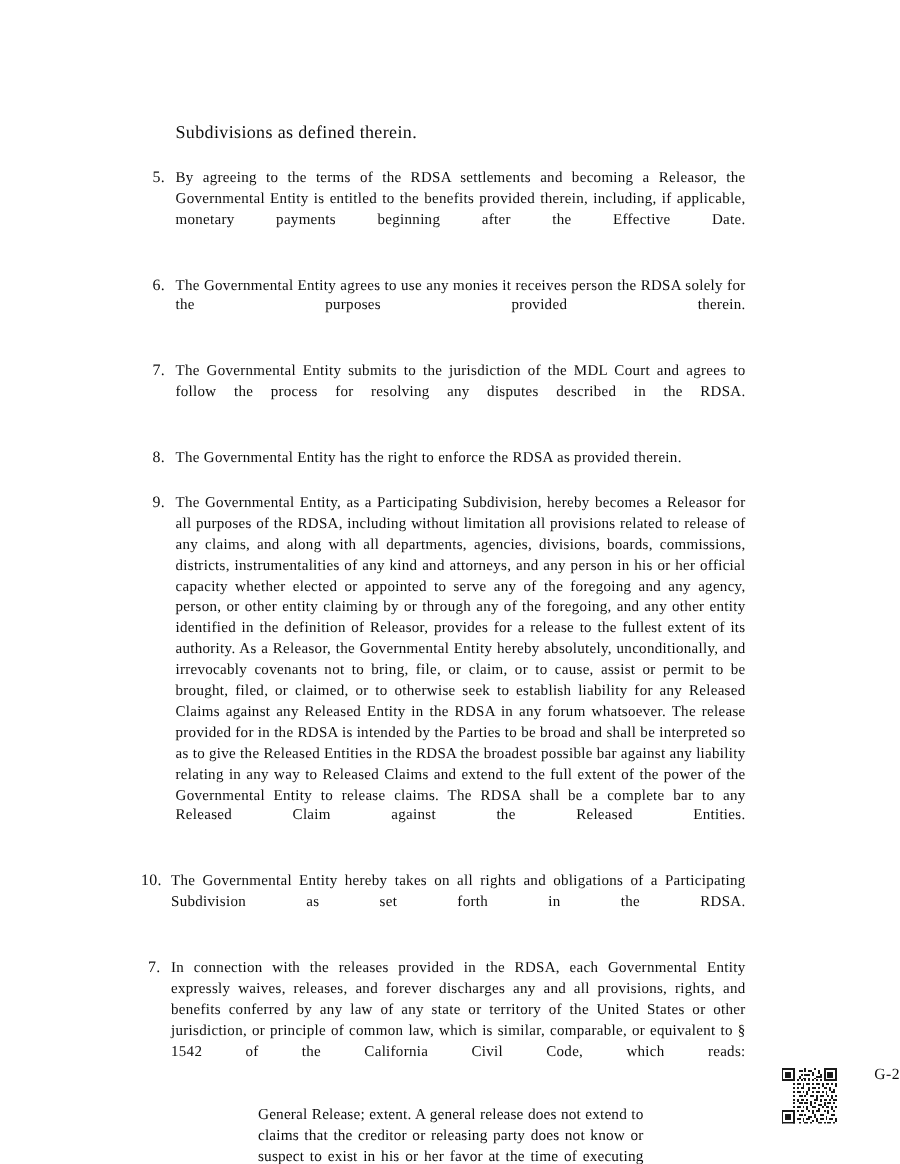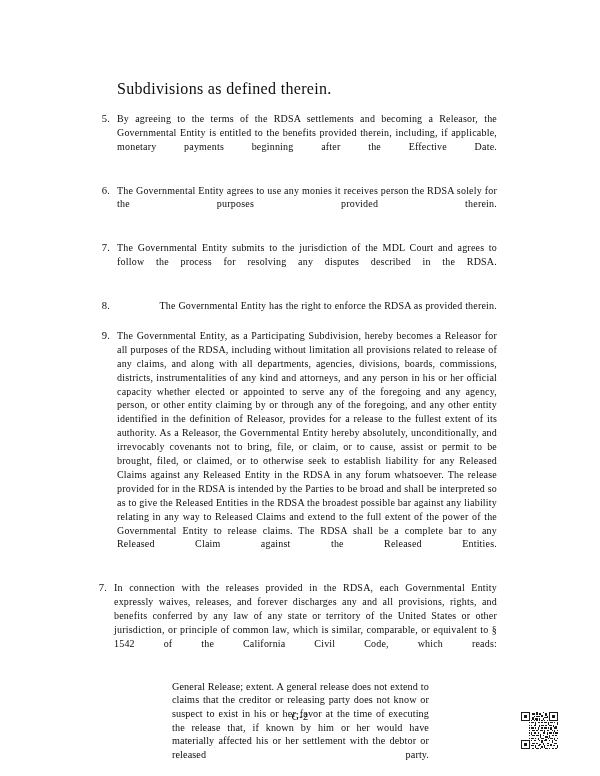--- a/index.html
+++ b/index.html
@@ -24,21 +24,21 @@
 
   .content {
     position: absolute;
     left: 97px;
     top: 82px;
     width: 400px;
   }
 
   
   .lead-para {
-    font-size: 16px;
+    font-size: 12px;
     line-height: 13.9px;
     text-align: justify;
     margin: 0 0 0 20px;
     letter-spacing: 0.02em;
   }
 
   .item {
     display: flex;
     align-items: flex-start;
     margin-top: 16px;
@@ -66,21 +66,21 @@
     text-justify: inter-word;
     letter-spacing: 0.02em;
     hyphens: none;
   }
   .item .body::after {
     content: "";
     display: inline-block;
     width: 100%;
   }
   .item .body.nojust {
-    text-align: right;
+    text-align: left;
   }
   .item .body.nojust::after { display: none; }
 
   
   .quote-block {
     margin: 15px 0 0 75px;
     width: 257px;
     font-size: 10.2px;
     line-height: 13.6px;
     text-align: justify;
@@ -92,21 +92,21 @@
     display: inline-block;
     width: 100%;
   }
 
   
   .page-number {
     position: absolute;
     left: 0;
     right: 0;
     top: 711px;
-    text-align: center;
+    text-align: right;
     font-size: 10.4px;
     letter-spacing: 0.03em;
   }
 
   
   .qr-stamp {
     position: absolute;
     left: 521px;
     top: 712px;
     width: 37px;
@@ -141,20 +141,24 @@
     <div class="item">
       <div class="num">8.</div>
       <div class="body nojust">The Governmental Entity has the right to enforce the RDSA as provided therein.</div>
     </div>
 
     <div class="item">
       <div class="num">9.</div>
       <div class="body">The Governmental Entity, as a Participating Subdivision, hereby becomes a Releasor for all purposes of the RDSA, including without limitation all provisions related to release of any claims, and along with all departments, agencies, divisions, boards, commissions, districts, instrumentalities of any kind and attorneys, and any person in his or her official capacity whether elected or appointed to serve any of the foregoing and any agency, person, or other entity claiming by or through any of the foregoing, and any other entity identified in the definition of Releasor, provides for a release to the fullest extent of its authority. As a Releasor, the Governmental Entity hereby absolutely, unconditionally, and irrevocably covenants not to bring, file, or claim, or to cause, assist or permit to be brought, filed, or claimed, or to otherwise seek to establish liability for any Released Claims against any Released Entity in the RDSA in any forum whatsoever. The release provided for in the RDSA is intended by the Parties to be broad and shall be interpreted so as to give the Released Entities in the RDSA the broadest possible bar against any liability relating in any way to Released Claims and extend to the full extent of the power of the Governmental Entity to release claims. The RDSA shall be a complete bar to any Released Claim against the Released Entities.</div>
     </div>
 
+    <div class="item wide">
+      <div class="num">10.</div>
+      <div class="body">The Governmental Entity hereby takes on all rights and obligations of a Participating Subdivision as set forth in the RDSA.</div>
+    </div>
 
     <div class="item wide">
       <div class="num">7.</div>
       <div class="body">In connection with the releases provided in the RDSA, each Governmental Entity expressly waives, releases, and forever discharges any and all provisions, rights, and benefits conferred by any law of any state or territory of the United States or other jurisdiction, or principle of common law, which is similar, comparable, or equivalent to § 1542 of the California Civil Code, which reads:</div>
     </div>
 
     <div class="quote-block"><b>General Release; extent.</b><span> A general release does not extend to claims that the creditor or releasing party does not know or suspect to exist in his or her favor at the time of executing the release that, if known by him or her would have materially affected his or her settlement with the debtor or released party.</span></div>
 
   </div>
 

